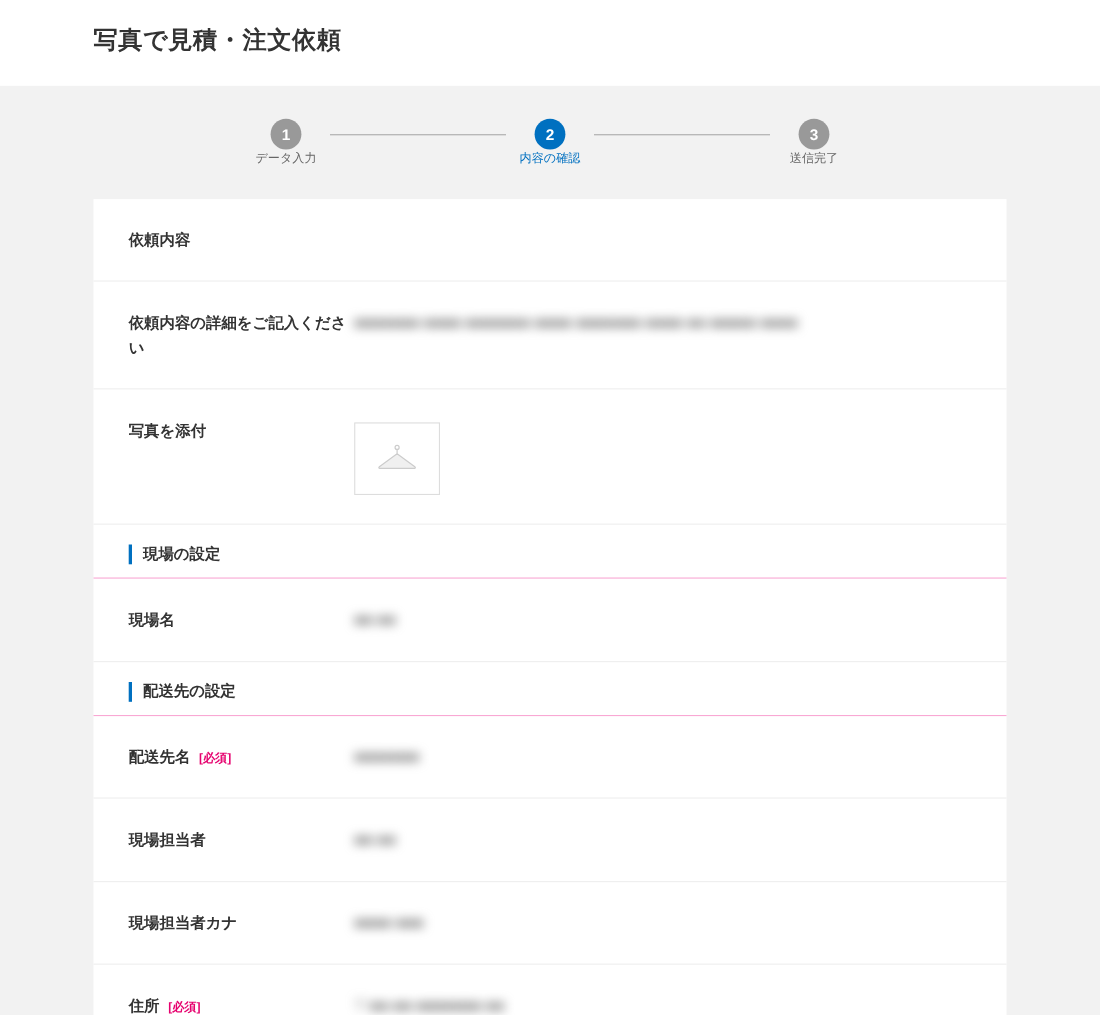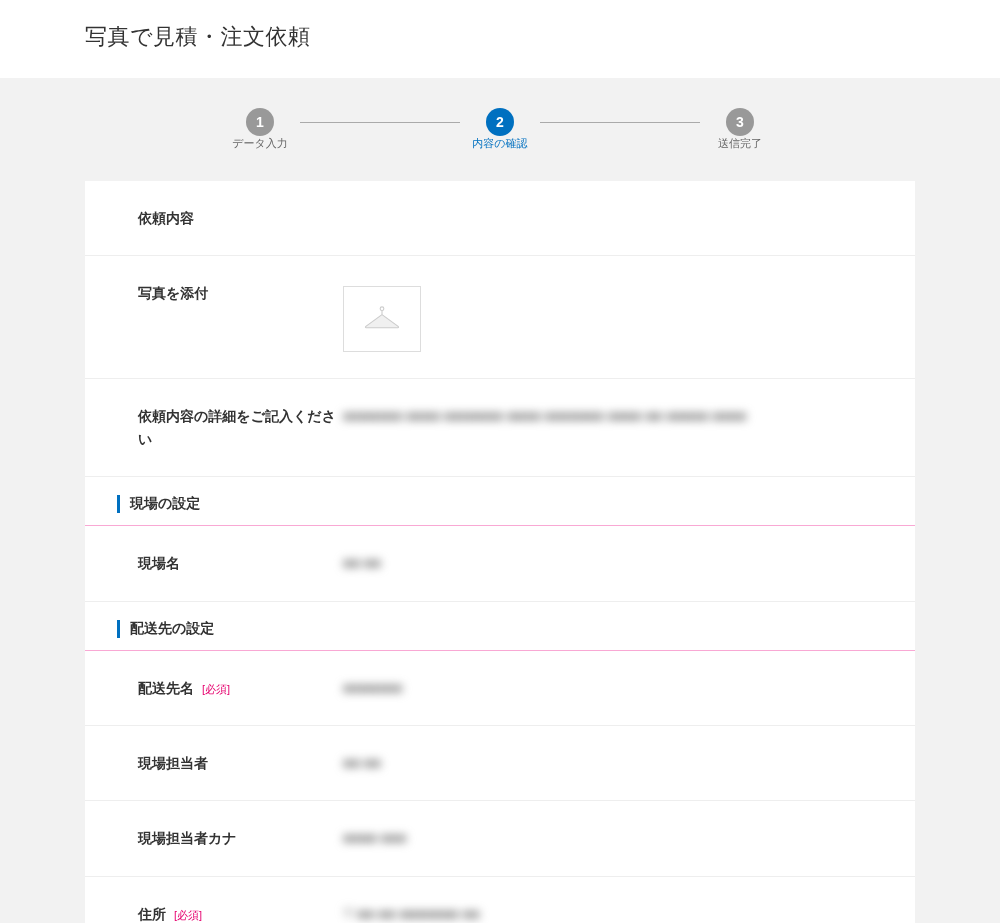--- a/index.html
+++ b/index.html
@@ -17,21 +17,21 @@
       background: #fff;
       padding: 22px 0 26px;
     }
     .top-inner {
       max-width: 1000px;
       margin: 0 auto;
       padding: 0 85px;
     }
     .page-title {
       font-size: 22px;
-      font-weight: 400;
+      font-weight: 700;
       letter-spacing: 0.5px;
     }
     .stepper-area {
       padding: 30px 0 0;
     }
     .stepper {
       display: flex;
       align-items: flex-start;
       justify-content: center;
       position: relative;
@@ -92,31 +92,30 @@
     }
     .form-row:last-child {
       border-bottom: none;
     }
     .form-label {
       width: 205px;
       font-weight: 700;
       font-size: 14px;
       line-height: 1.6;
       flex-shrink: 0;
-      margin-left: 21px;
     }
     .form-value {
       flex: 1;
       font-size: 14px;
       line-height: 1.6;
     }
     .required-tag {
       color: #e6006e;
       font-size: 11px;
-      font-weight: 400;
+      font-weight: 700;
       margin-left: 4px;
     }
     .section-heading {
       padding: 18px 32px 12px;
       border-bottom: 1px solid #f9a8d4;
     }
     .section-heading-inner {
       border-left: 3px solid #0070c0;
       padding-left: 10px;
       font-weight: 700;
@@ -170,39 +169,39 @@
       <div class="step-circle">3</div>
       <div class="step-label">送信完了</div>
     </div>
   </div>
 </div>
 
 <div class="content-card">
 
   <div class="form-row">
     <div class="form-label">依頼内容</div>
+  </div>
+
+  <div class="form-row">
+    <div class="form-label">依頼内容の詳細をご記入ください</div>
+    <div class="form-value blurred">■■■■■■■ ■■■■ ■■■■■■■ ■■■■ ■■■■■■■ ■■■■ ■■ ■■■■■ ■■■■</div>
   </div>
 
   <div class="form-row photo-row">
     <div class="form-label">写真を添付</div>
     <div class="form-value">
       <div class="photo-thumb">
         <svg class="hanger-svg" viewBox="0 0 60 40">
           <circle cx="30" cy="6" r="2.5" fill="none" stroke="#ccc" stroke-width="1.5"></circle>
           <path d="M30 8 L30 14 L8 30 Q6 32 10 32 L50 32 Q54 32 52 30 L30 14" fill="#f0f0f0" stroke="#ccc" stroke-width="1.5" stroke-linejoin="round"></path>
         </svg>
       </div>
     </div>
   </div>
 
-  <div class="form-row">
-    <div class="form-label">依頼内容の詳細をご記入ください</div>
-    <div class="form-value blurred">■■■■■■■ ■■■■ ■■■■■■■ ■■■■ ■■■■■■■ ■■■■ ■■ ■■■■■ ■■■■</div>
-  </div>
-
   <div class="section-heading">
     <div class="section-heading-inner">現場の設定</div>
   </div>
 
   <div class="form-row">
     <div class="form-label">現場名</div>
     <div class="form-value blurred">■■ ■■</div>
   </div>
 
   <div class="section-heading">

